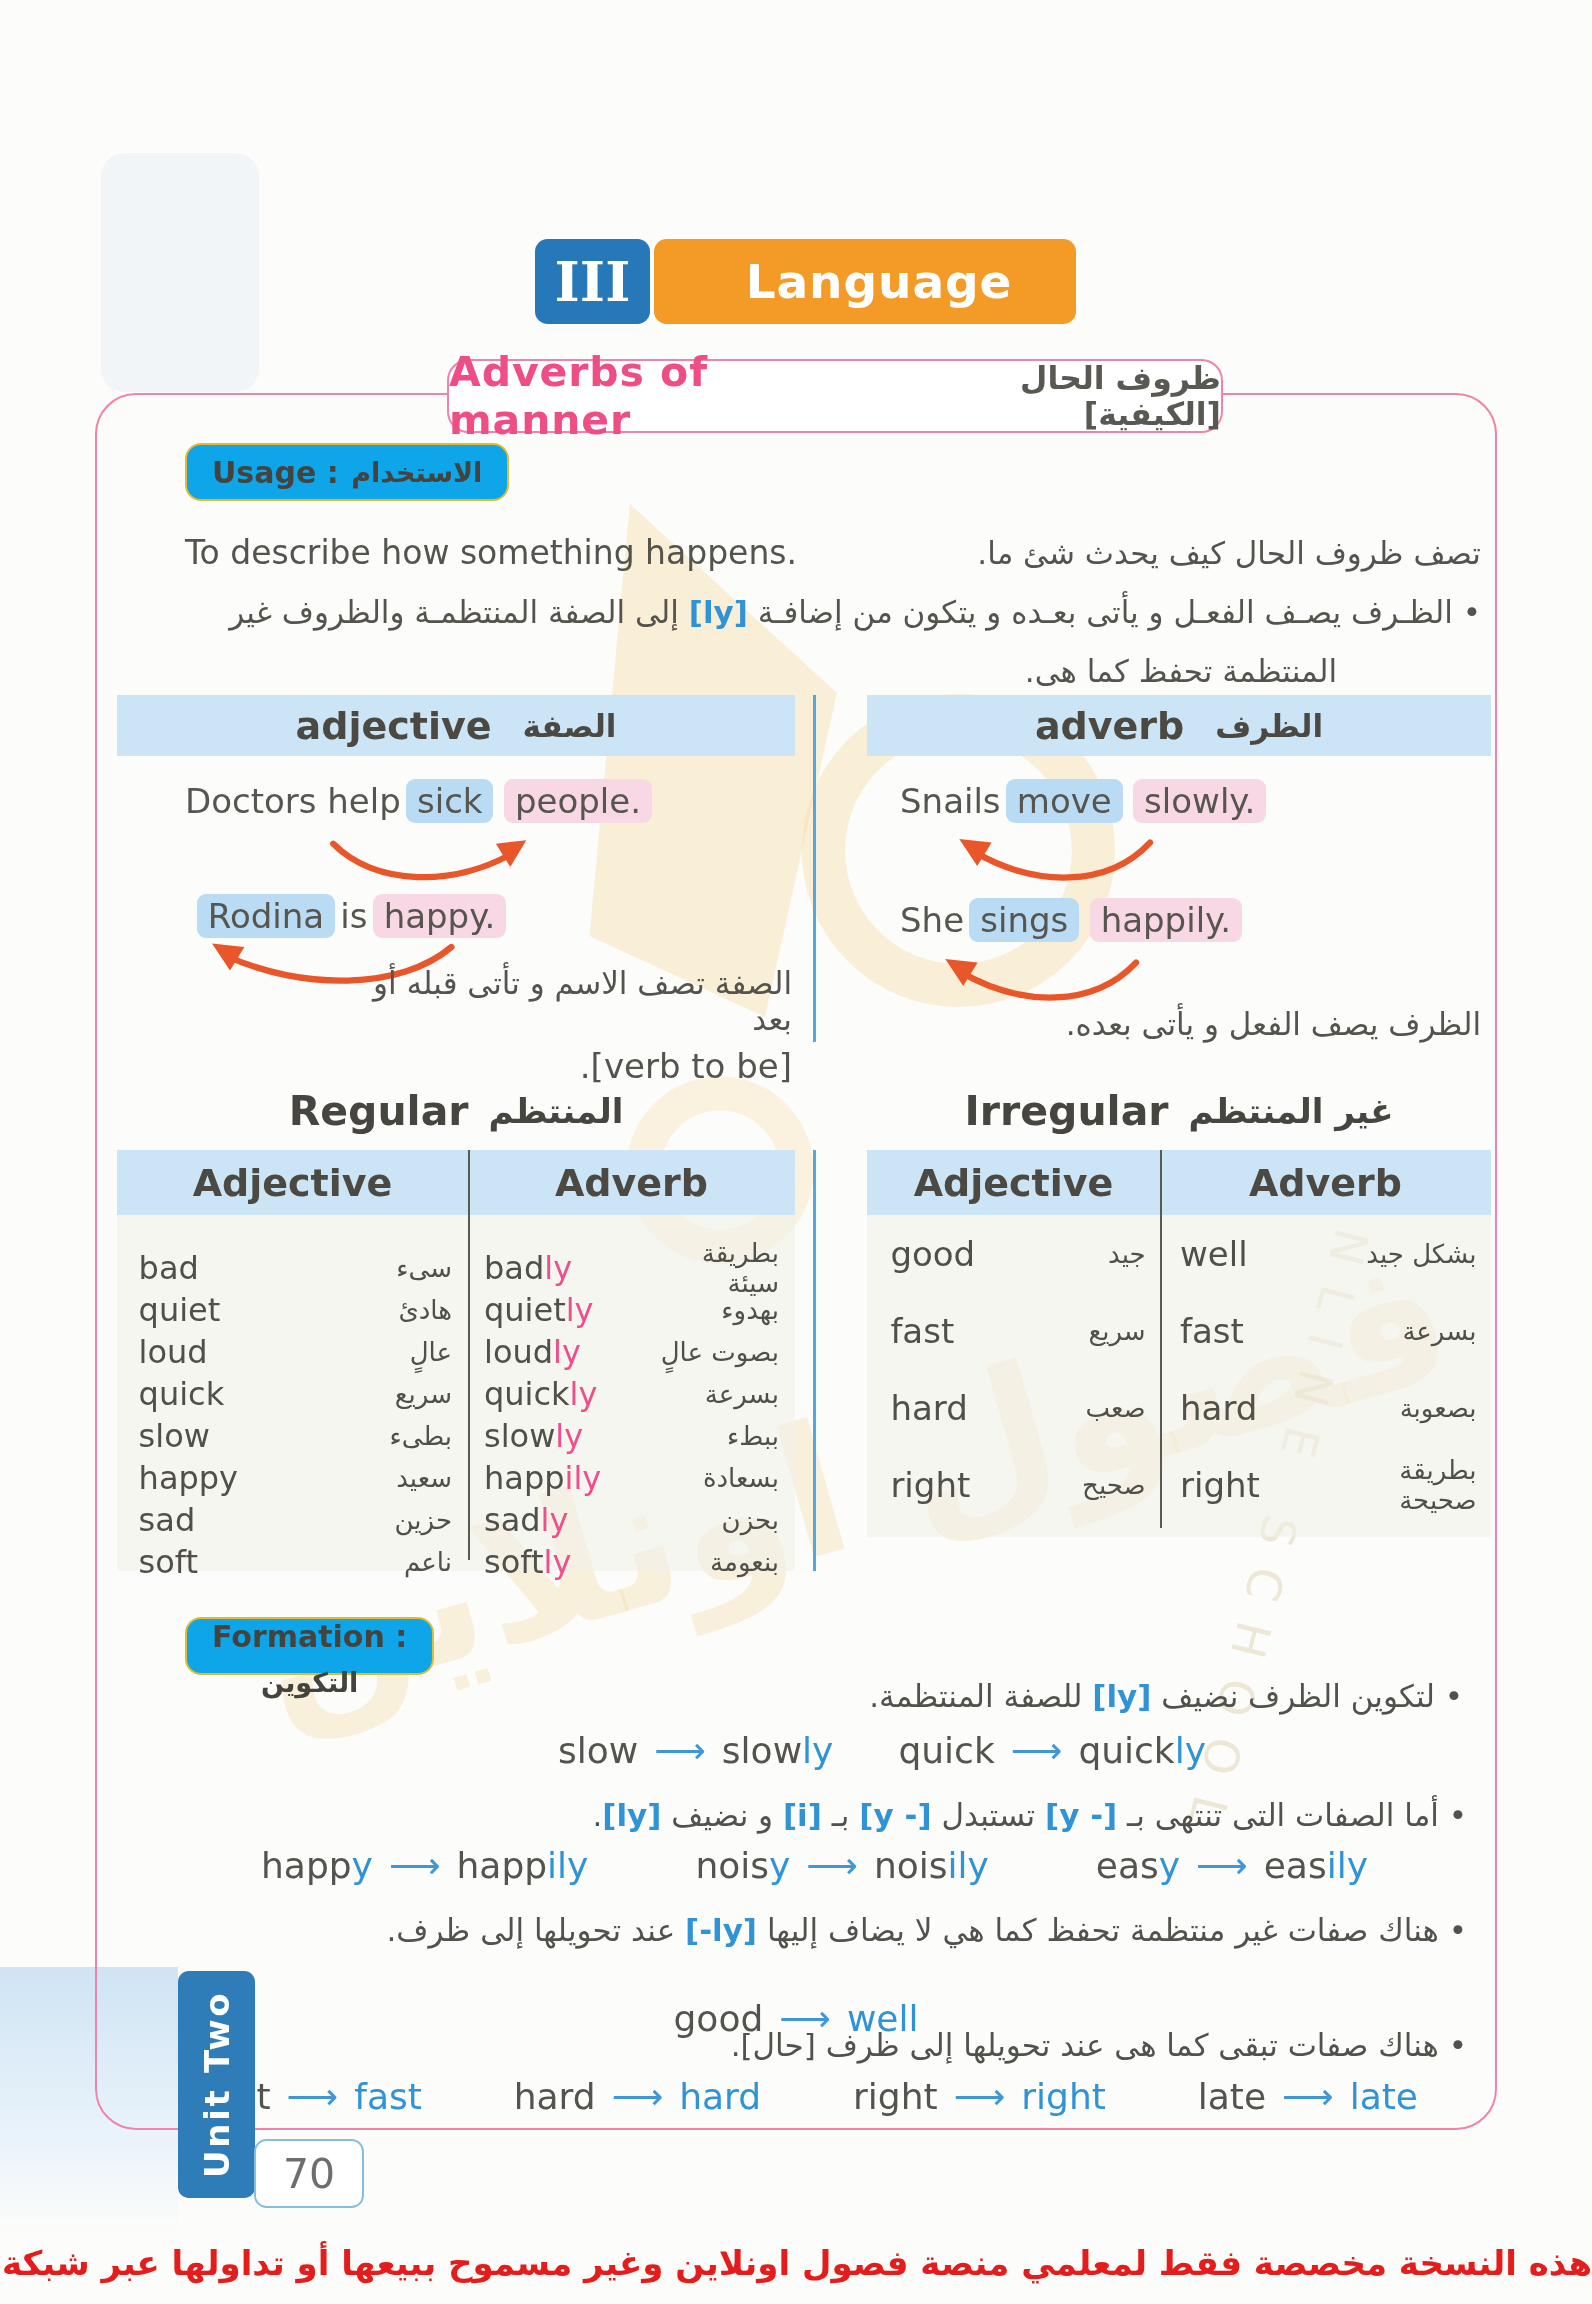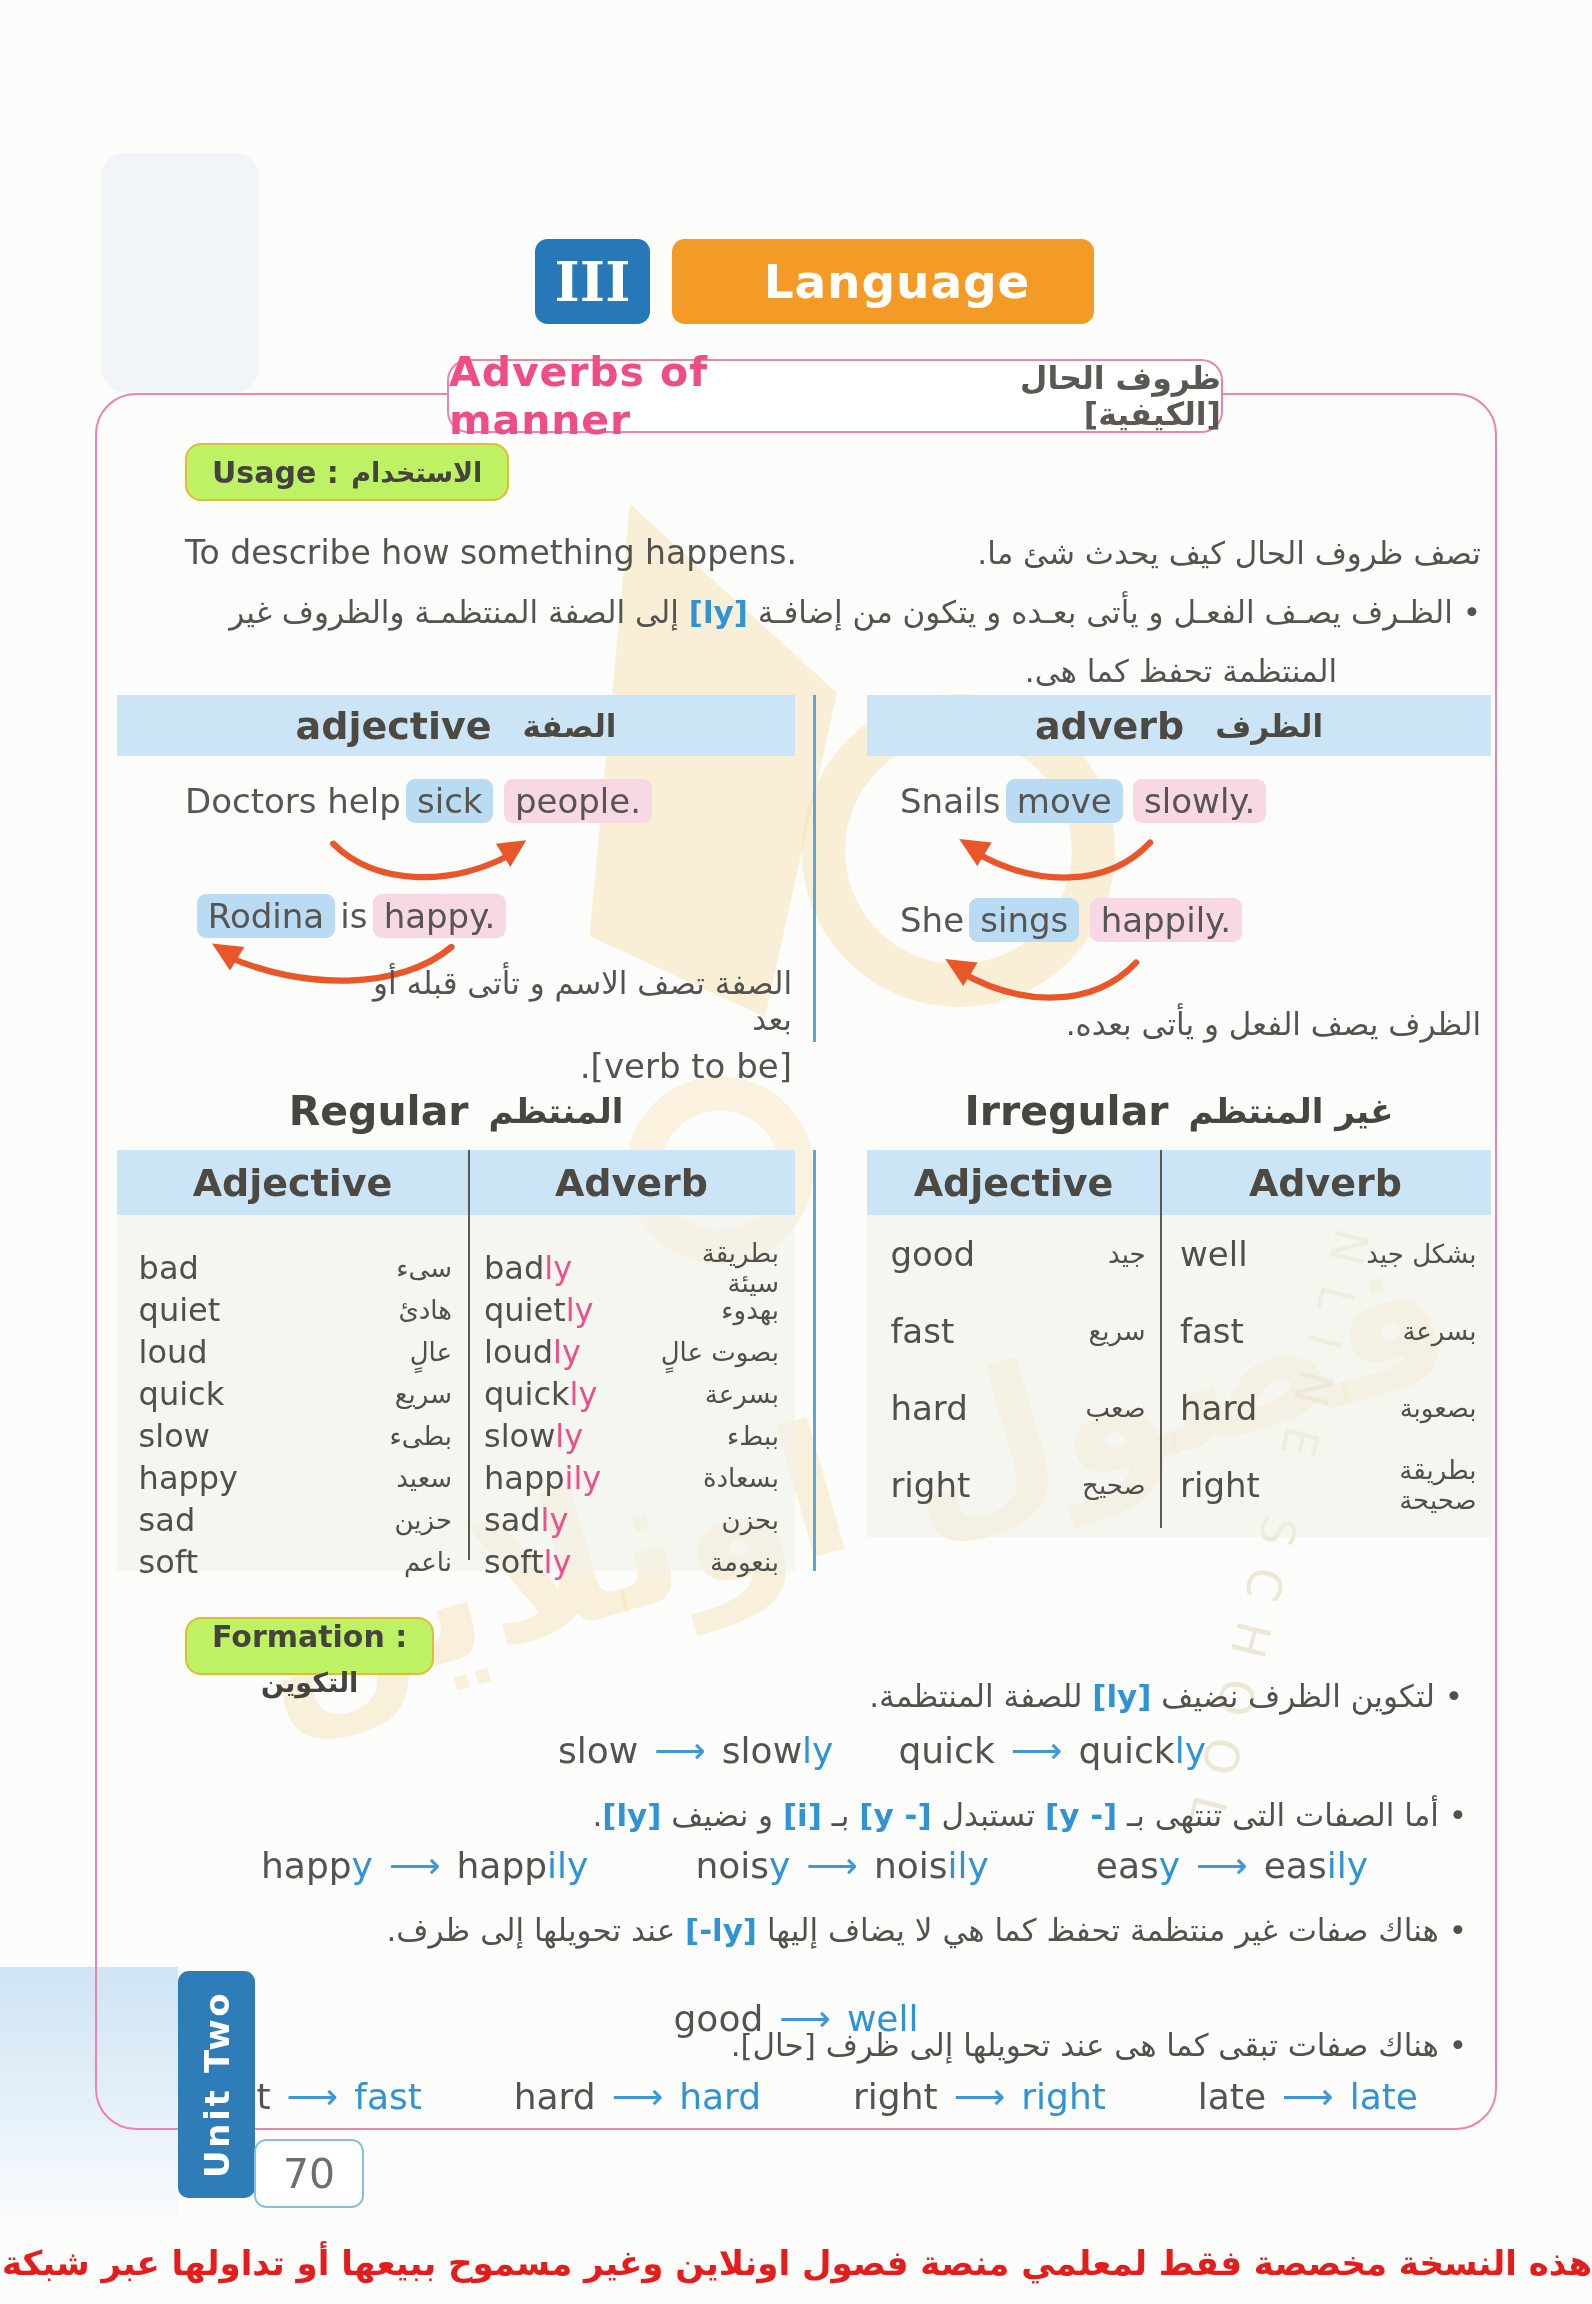--- a/index.html
+++ b/index.html
@@ -10,36 +10,36 @@
 
   
   .wm{pointer-events:none;z-index:0;}
   .wm-script{left:234px;top:1377px;font-size:180px;font-weight:bold;color:rgba(244,216,158,.33);
              transform:rotate(-16deg);white-space:nowrap;}
   .wm-school{left:1256px;top:1161px;writing-mode:vertical-rl;font-size:47px;letter-spacing:23.4px;
              color:rgba(205,186,140,.32);transform:rotate(14deg);}
   .ghost-blob{left:101px;top:153px;width:158px;height:239px;background:#edf1f8;border-radius:23.4px;opacity:.65;}
 
   
-  #hdr{top:239px;left:535px;display:flex;gap:22px;z-index:2;}
+  #hdr{top:239px;left:535px;display:flex;gap:4px;z-index:2;}
   .hnum{width:115px;height:85px;background:#2678b8;border-radius:12.6px;color:#fff;
         font-family:"DejaVu Serif",serif;font-size:54px;font-weight:bold;
         display:flex;align-items:center;justify-content:center;}
   .htitle{width:394px;height:85px;background:#f49b27;border-radius:12.6px;color:#fff;
           font-size:47px;font-weight:bold;display:flex;align-items:center;justify-content:center;letter-spacing:0.9px;padding-left:28px;}
 
   
   #frame{left:95px;top:393px;width:1398px;height:1733px;border:2.7px solid #f083ab;border-radius:41px;z-index:1;}
   #lesson{left:447px;top:359px;width:772px;height:70px;background:#fff;border:2.7px solid #f083ab;
           border-radius:21.6px;display:flex;align-items:center;justify-content:center;gap:50px;z-index:3;}
   .lesson-en{color:#ee4d86;font-size:41px;font-weight:bold;letter-spacing:0.9px;}
   .lesson-ar{font-size:31.5px;font-weight:bold;color:#5a5852;direction:rtl;}
 
   
-  .badge{background:#bef264;border:2.7px solid #e2bb33;border-radius:16px;height:54px;
+  .badge{background:#0ea5e9;border:2.7px solid #e2bb33;border-radius:16px;height:54px;
          display:inline-flex;align-items:center;gap:12.6px;padding:0 25px;font-weight:bold;z-index:2;}
   .badge .ben{font-size:30px;color:#45433d;}
   .badge .bar{font-size:27px;color:#45433d;direction:rtl;}
   #usage-badge{left:185px;top:443px;}
   #formation-badge{left:185px;top:1617px;flex-direction:column;}
 
   
   .txt{font-size:33px;color:#55534d;}
   .artxt{direction:rtl;text-align:right;font-size:31px;color:#55534d;}
   #usage-line1{left:185px;top:533px;width:1296px;display:flex;justify-content:space-between;align-items:baseline;z-index:2;}

